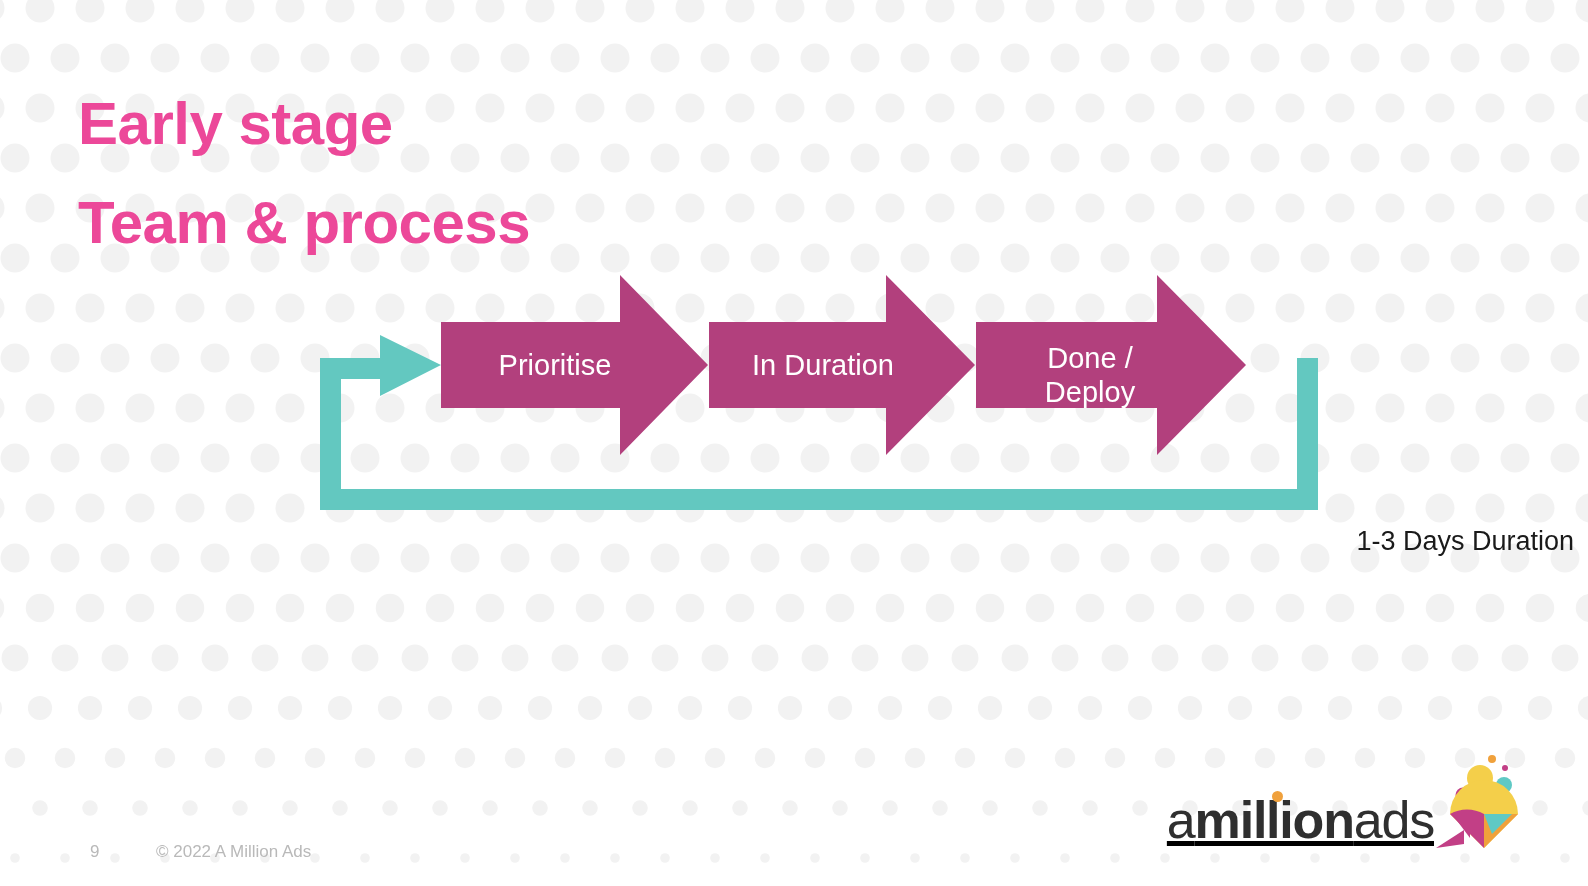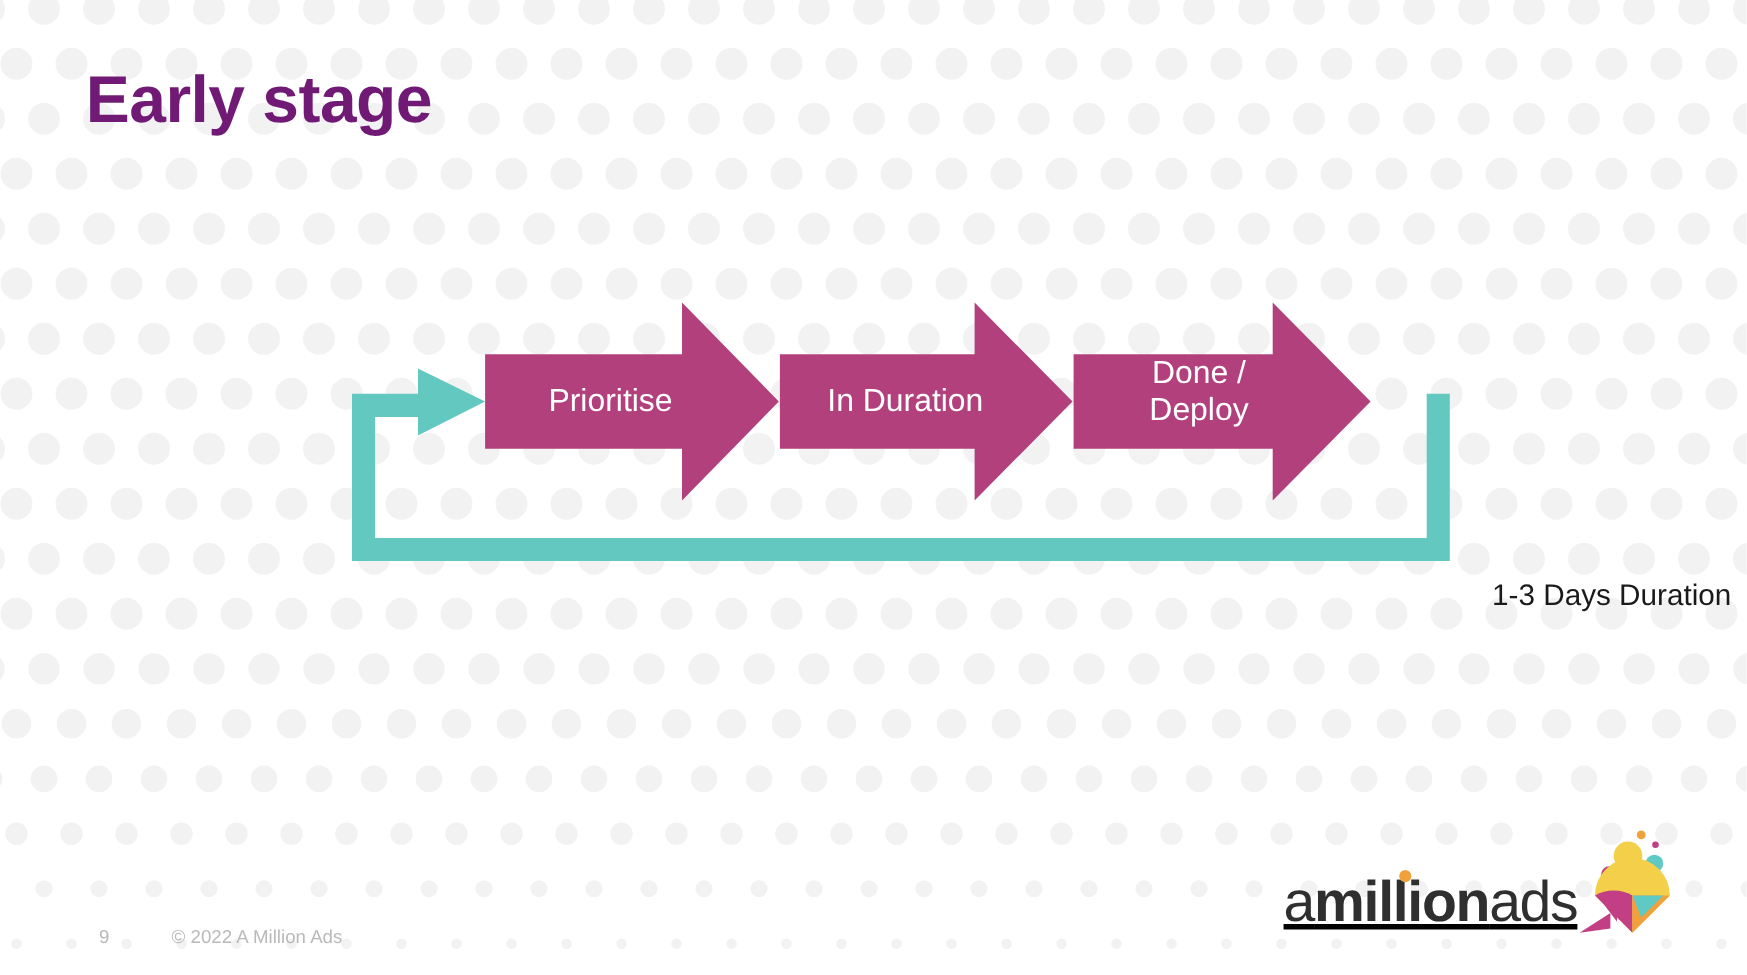--- a/index.html
+++ b/index.html
@@ -30,22 +30,23 @@
     position: absolute;
     left: 78px;
     top: 58px;
     z-index: 5;
   }
   .title-line {
     font-size: 60px;
     line-height: 66px;
     font-weight: 700;
     letter-spacing: -0.5px;
-    color: #701a75;
+    color: #ec4899;
     white-space: pre;
+    margin-top: 33px;
   }
 
   
   .diagram {
     position: absolute;
     left: 0;
     top: 0;
     z-index: 4;
     width: 1588px;
     height: 886px;
@@ -58,21 +59,21 @@
     z-index: 6;
     color: #ffffff;
     font-size: 29px;
     line-height: 34px;
     font-weight: 400;
     text-align: center;
     white-space: pre-line;
   }
   .chev-label.c1 { left: 455px; top: 348px; width: 200px; }
   .chev-label.c2 { left: 723px; top: 348px; width: 200px; }
-  .chev-label.c3 { left: 990px; top: 322px; width: 200px; text-align: center; }
+  .chev-label.c3 { left: 990px; top: 341px; width: 200px; text-align: center; }
 
   .duration-caption {
     position: absolute;
     left: 0;
     top: 524px;
     width: 1588px;
     text-align: right;
     z-index: 6;
     color: #1a1a1a;
     font-size: 27px;
@@ -762,20 +763,21 @@
       <circle cx="1340.0" cy="908.0" r="2.61" fill="#f2f2f2"></circle>
       <circle cx="1390.0" cy="908.0" r="2.61" fill="#f2f2f2"></circle>
       <circle cx="1440.0" cy="908.0" r="2.61" fill="#f2f2f2"></circle>
       <circle cx="1490.0" cy="908.0" r="2.61" fill="#f2f2f2"></circle>
       <circle cx="1540.0" cy="908.0" r="2.61" fill="#f2f2f2"></circle>
       <circle cx="1590.0" cy="908.0" r="2.61" fill="#f2f2f2"></circle>
     </svg>
 
   <div class="title-block">
     <div class="title-line">Early stage</div>
+    <div class="title-line">Team &amp; process</div>
   </div>
 
   <div class="diagram">
     <svg width="1588" height="886" viewBox="0 0 1588 886" aria-hidden="true">
 
       <g>
         <path d="M 320 358
                  L 380 358
                  L 380 335
                  L 441 365

